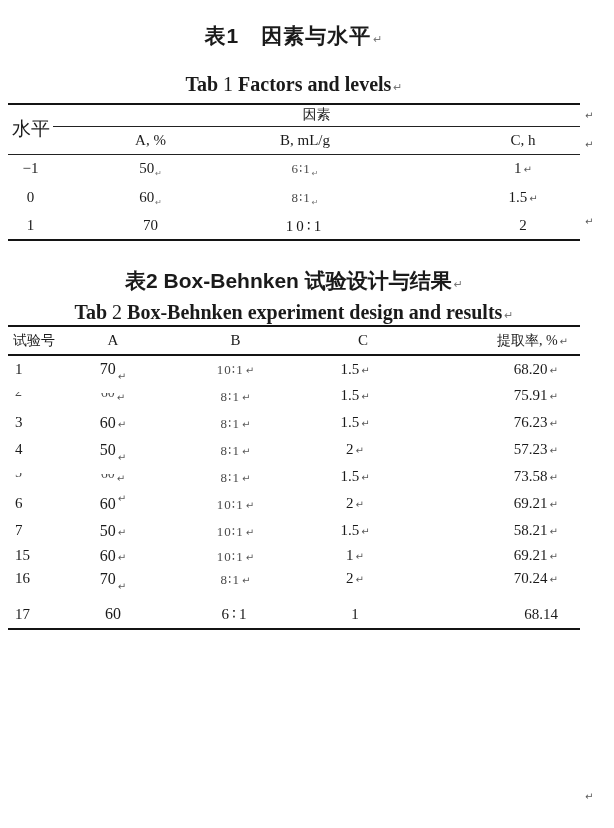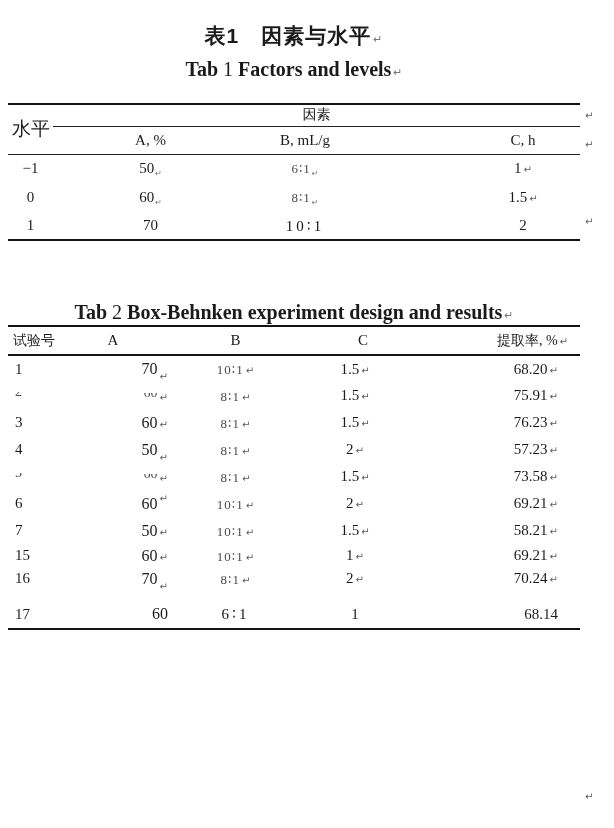--- a/index.html
+++ b/index.html
@@ -6,21 +6,21 @@
   .doc{
     position:relative;width:614px;height:828px;background:#fff;overflow:hidden;
     font-family:"Liberation Serif","DejaVu Serif",serif;color:#1a1a1a;
   }
   
   .title{position:absolute;left:8px;width:572px;text-align:center;white-space:nowrap;}
   .cn{font-family:"Liberation Sans","DejaVu Sans",sans-serif;font-weight:700;margin-top:16px;}
   .en{font-family:"Liberation Serif","DejaVu Serif",serif;font-weight:700;}
   .en .num{font-weight:400;}
   #cn1{top:6px;font-size:21px;letter-spacing:1px;}
-  #en1{top:58px;font-size:20px;}
+  #en1{top:73px;font-size:20px;}
   #cn2{top:251px;font-size:21px;}
   #en2{top:301px;font-size:20px;}
   
   .mark{font-family:"DejaVu Sans",sans-serif;font-size:10px;color:#5a5a5a;margin-left:2px;}
   .tmark{font-size:11px;color:#777;font-weight:400;}
   .tiny{font-size:8px;position:relative;top:3px;margin-left:1px;color:#777;}
   .edge{position:absolute;left:585px;font-family:"DejaVu Sans",sans-serif;font-size:10px;color:#5a5a5a;}
   #em1{top:110px}#em2{top:139px}#em3{top:216px}#em4{top:791px}
   
   table{position:absolute;left:8px;width:572px;border-collapse:collapse;table-layout:fixed;}
@@ -36,21 +36,21 @@
   .t1 .bcol{padding-right:104px;}
   .t1 td{text-align:center;}
   .t1 .r0{height:29px}.t1 .r1{height:29px}.t1 .r2{height:28px}
   .t1 .r2 .ratio{font-size:15px;color:#161616;letter-spacing:3px;}
   
   .t2{top:325px;border-top:2px solid #141414;border-bottom:2px solid #141414;}
   .t2 thead th{border-bottom:2px solid #141414;height:27px;font-size:15px;text-align:center;}
   .t2 th.noh{text-align:left;padding-left:5px;font-size:14px;}
   .t2 th.rateh{text-align:right;padding-right:12px;font-size:14px;}
   .t2 td.no{text-align:left;padding-left:7px;font-size:15px;}
-  .t2 td.a{text-align:right;}
+  .t2 td.a{text-align:center;}
   .t2 td.a .in{font-size:16px;}
   .t2 td.b{text-align:center;margin-top:8px;}
   .t2 td.c{text-align:center;padding-right:16px;font-size:15px;}
   .t2 td.rate{text-align:right;padding-right:22px;font-size:15px;}
   .t2 tr.drow{height:27px;}
   .t2 tr.tight{height:23px;}
   .t2 tr.clean{height:39px;}
   .t2 tr.clean td{vertical-align:bottom;padding-bottom:5px;}
   .t2 tr.clean .ratio{font-size:15px;color:#161616;letter-spacing:3px;}
   
@@ -105,20 +105,21 @@
       </tr>
       <tr class="r2">
         <td>1</td>
         <td><span>70</span></td>
         <td class="bcol"><span class="ratio">10∶1</span></td>
         <td><span>2</span></td>
       </tr>
     </tbody>
   </table>
 
+  <div class="title cn" id="cn2"><span>表2 Box-Behnken 试验设计与结果</span><span class="mark tmark">↵</span></div>
 
   <div class="title en" id="en2"><span>Tab</span> <span class="num">2</span> <span>Box-Behnken experiment design and results</span><span class="mark tmark">↵</span></div>
 
   <table class="t2">
     <colgroup>
         <col style="width:50px">
         <col style="width:110px">
         <col style="width:135px">
         <col style="width:120px">
         <col style="width:157px">

